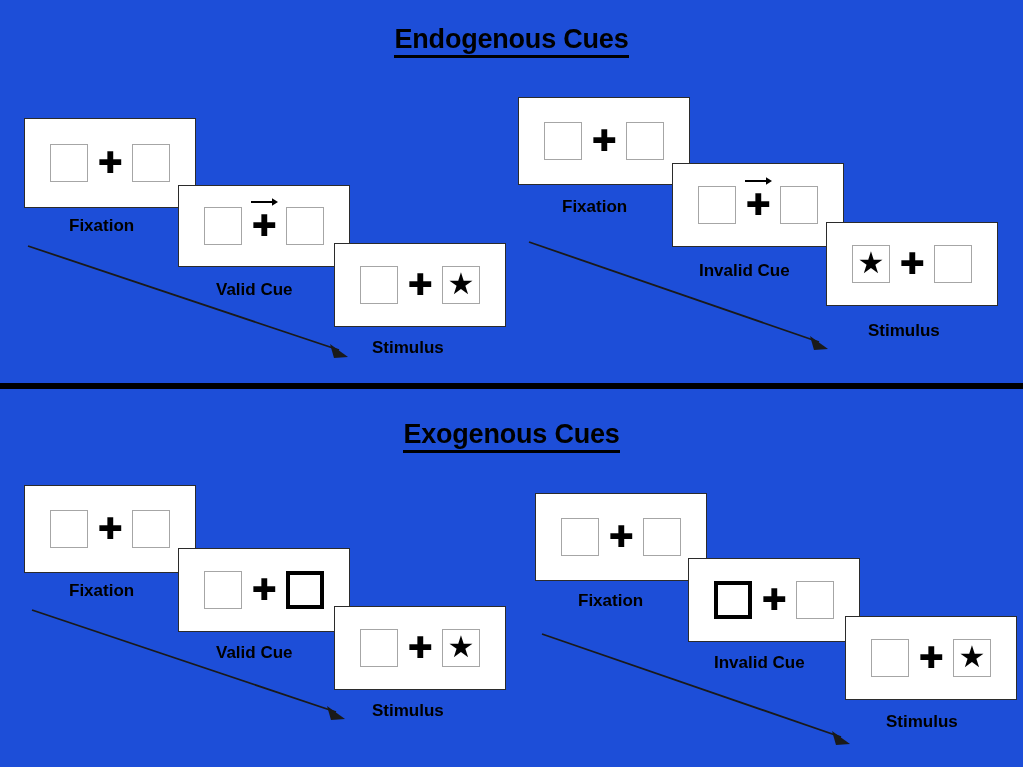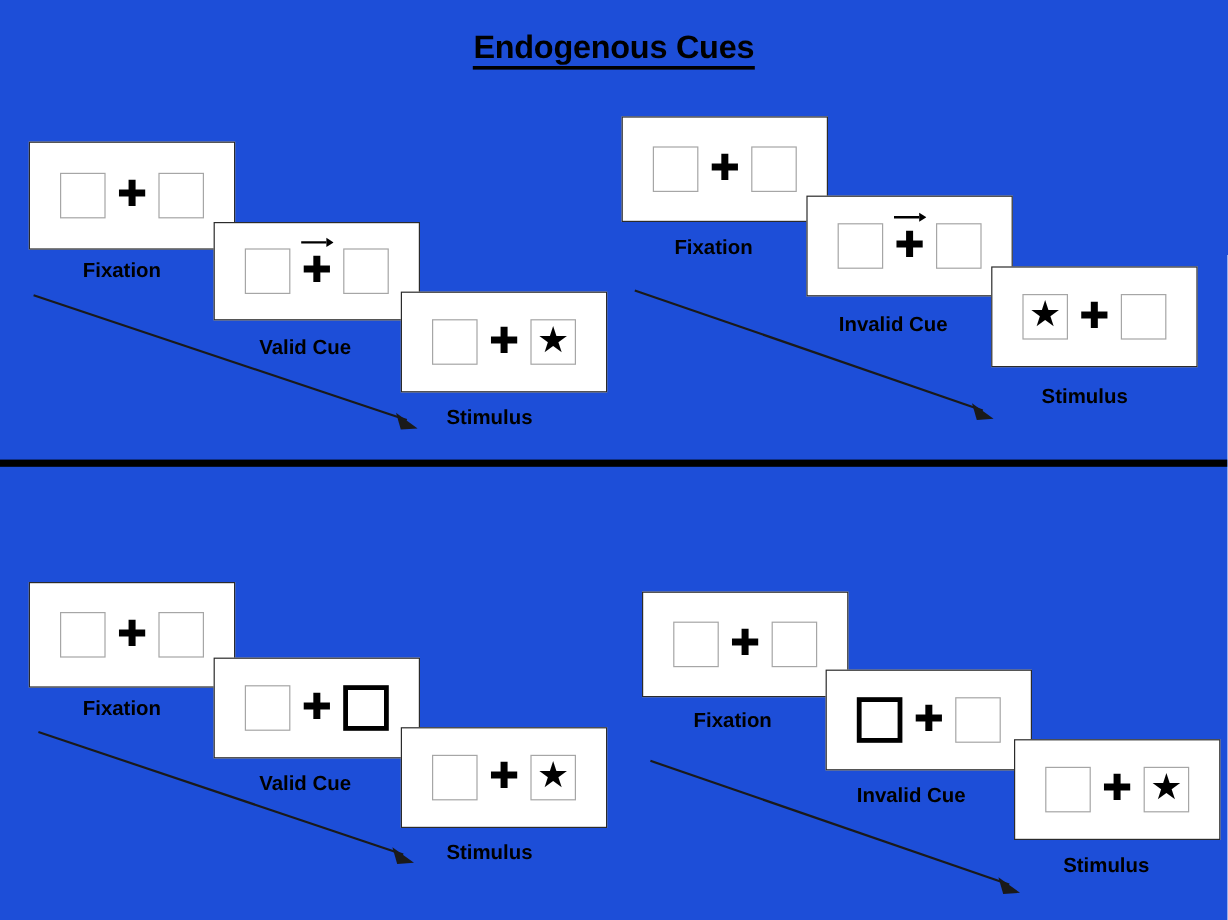--- a/index.html
+++ b/index.html
@@ -229,20 +229,23 @@
   </div>
   <div class="panel-label" style="left:868px; top:321px;">Stimulus</div>
 
   <svg class="flow-arrow" style="left:527px; top:236px;" width="310" height="120" viewBox="0 0 310 120">
     <line x1="2" y1="6" x2="292" y2="106" stroke="#1a1a1a" stroke-width="1.8"></line>
     <polygon points="301,113 283,100 287,114" fill="#1a1a1a"></polygon>
   </svg>
 
   <div class="divider" style="top:383px;"></div>
 
+  <div class="section-title" style="top:419px;">
+    <span>Exogenous Cues</span>
+  </div>
 
   <div class="panel" style="left:24px; top:485px; width:172px; height:88px;">
     <div class="panel-inner">
       <div class="row">
         <div class="box empty"></div>
         <div class="cross">
           <span class="cross-glyph">✚</span>
         </div>
         <div class="box empty"></div>
       </div>

